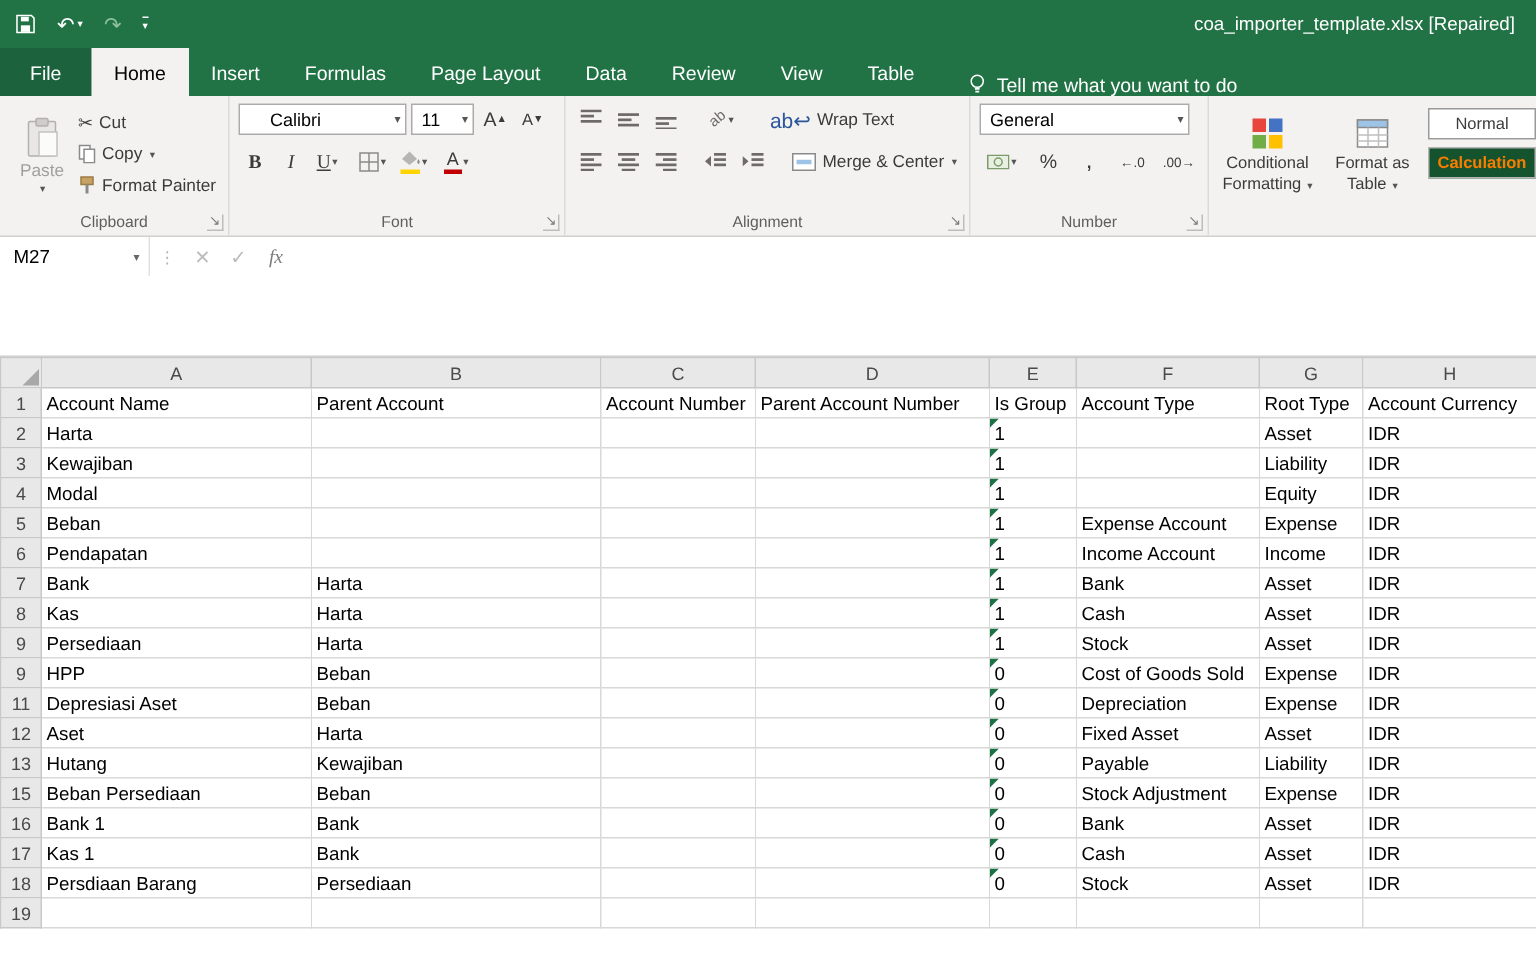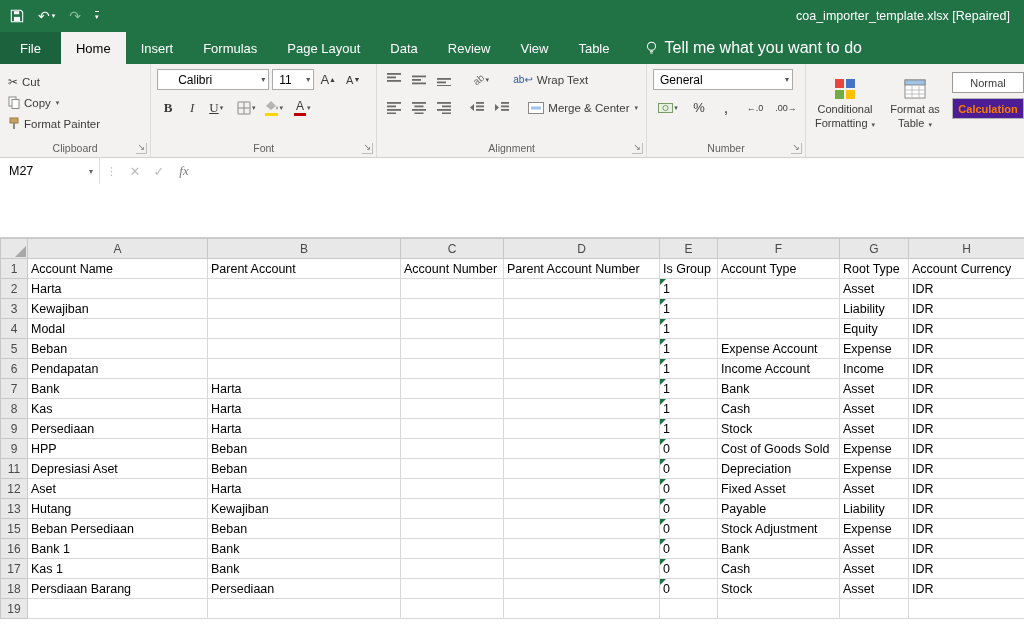--- a/index.html
+++ b/index.html
@@ -13,21 +13,21 @@
   .qbtn .mini-drop { font-size:7px; margin-left:2px; }
   .qbtn.disabled { color:#8fbf9f; }
   .qat-custom { border-top:1px solid #fff; font-size:7px; padding-top:1px; }
   .title-text { position:absolute; right:14px; font-size:12.5px; white-space:nowrap; }
 
   
   .tabstrip { height:32px; background:#217346; display:flex; align-items:stretch; color:#fff; }
   .rtab { padding:0 15px; display:flex; align-items:center; font-size:13px; cursor:default; white-space:nowrap; }
   .rtab.file { background:#1c623c; padding:0 20px; }
   .rtab.active { background:#f3f2f1; color:#000000; }
-  .tellme { display:flex; align-items:center; gap:7px; margin-left:22px; font-size:16px; }
+  .tellme { display:flex; align-items:flex-end; gap:7px; margin-left:22px; font-size:13px; }
 
   
   .ribbon { height:94px; background:#f3f2f1; border-bottom:1px solid #d2d0ce; display:flex; align-items:stretch; color:#3b3b3b; }
   .rgroup { position:relative; padding:5px 6px 18px 6px; border-right:1px solid #dcdbda; display:flex; }
   .group-label { position:absolute; bottom:3px; left:0; right:0; text-align:center; font-size:10.5px; color:#605e5c; }
   .launcher { position:absolute; bottom:3px; right:3px; font-size:9px; color:#7a7a7a; border:1px solid #bdbdbd; border-top:none; border-left:none; width:11px; height:11px; line-height:9px; text-align:center; }
   .col { display:flex; flex-direction:column; }
   .row { display:flex; align-items:center; }
 
   .bigbtn { width:44px; display:flex; flex-direction:column; align-items:center; justify-content:center; gap:2px; font-size:11.5px; }
@@ -43,21 +43,21 @@
   .fmt-i { font-style:italic; font-family:"Liberation Serif", serif; }
   .fmt-u { text-decoration:underline; font-family:"Liberation Serif", serif; }
   .underbar { display:inline-block; line-height:1; }
   .underbar .bar { display:block; height:3px; margin-top:1px; }
   .bar-red { background:#c00000; }
   .bar-yellow { background:#ffd400; }
 
   .ic rect, .ic path { fill:#6d6a67; }
 
   .stylebox { width:72px; height:21px; border:1px solid #9a9a9a; background:#fff; font-size:11px; display:flex; align-items:center; justify-content:center; margin-bottom:5px; white-space:nowrap; }
-  .stylebox.calc { background:#4c1d95; color:#fa7d00; font-weight:bold; border-color:#b4b4b4; }
+  .stylebox.calc { background:#14532d; color:#fa7d00; font-weight:bold; border-color:#b4b4b4; }
   .twoline { font-size:11px; text-align:center; line-height:1.3; display:flex; flex-direction:column; align-items:center; justify-content:center; }
 
   
   .formulaband { height:80px; background:#fff; border-bottom:1px solid #d2d0ce; position:relative; }
   .fb-row { height:26px; display:flex; align-items:center; }
   .namebox { width:100px; height:26px; display:flex; align-items:center; justify-content:space-between; padding:0 6px 0 9px; font-size:12.5px; border-right:1px solid #e1e1e1; color:#000; }
   .namebox .drop { font-size:8px; color:#666; }
   .fb-handle { color:#b5b5b5; font-size:11px; padding:0 6px; }
   .fb-btn { width:24px; text-align:center; color:#bdbcbb; font-size:13px; }
   .fb-fx { font-style:italic; font-family:"Liberation Serif", serif; color:#7c7b7a; font-size:13px; width:26px; text-align:center; }
@@ -110,20 +110,29 @@
         <circle cx="6" cy="5.5" r="4.4" fill="none" stroke="#fff" stroke-width="1.1"></circle>
         <path d="M4.3 11h3.4 M4.6 13h2.8" stroke="#fff" stroke-width="1.1" fill="none"></path>
       </svg>
     <span>Tell me what you want to do</span>
   </div>
 </div>
 
 <div class="ribbon">
 
   <div class="rgroup" style="width:155px;">
+    <div class="bigbtn disabled">
+      <svg width="24" height="28" viewBox="0 0 24 28">
+          <rect x="3" y="3" width="18" height="23" rx="1" fill="#e9e7e5" stroke="#b3b0ad"></rect>
+          <rect x="8" y="1" width="8" height="5" rx="1" fill="#cfcdca" stroke="#b3b0ad"></rect>
+          <rect x="10" y="10" width="12" height="16" fill="#fbfbfa" stroke="#c5c2bf"></rect>
+        </svg>
+      <span>Paste</span>
+      <span class="drop">▾</span>
+    </div>
     <div class="col" style="justify-content:flex-start; padding-top:2px;">
       <div class="smallbtn">
         <span style="font-size:12px;">✂</span>
         <span>Cut</span>
       </div>
       <div class="smallbtn">
         <svg width="12" height="13" viewBox="0 0 12 13">
             <rect x="1" y="1" width="7" height="9" fill="#fff" stroke="#8a8a8a"></rect>
             <rect x="4" y="3.5" width="7" height="9" fill="#fff" stroke="#8a8a8a"></rect>
           </svg>
@@ -208,21 +217,21 @@
             <rect y="5" width="14" height="1.8"></rect>
             <rect y="8.5" width="9" height="1.8"></rect>
             <rect y="12" width="14" height="1"></rect>
           </svg>
       </div>
       <div class="iconbtn" style="margin-left:8px; width:30px;">
         <span style="display:inline-block; transform:rotate(-40deg); font-size:10px; color:#6d6a67;">ab</span>
         <span class="drop">▾</span>
       </div>
       <div class="smallbtn" style="margin-left:12px;">
-        <span style="font-size:10px; color:#2b579a;">ab↩</span>
+        <span style="font-size:14px; color:#2b579a;">ab↩</span>
         <span>Wrap Text</span>
       </div>
     </div>
     <div class="row" style="margin-top:7px; gap:3px;">
       <div class="iconbtn">
         <svg class="ic" width="15" height="13" viewBox="0 0 15 13">
             <rect y="1" width="14" height="1.8"></rect>
             <rect y="4.5" width="9" height="1.8"></rect>
             <rect y="8" width="14" height="1.8"></rect>
             <rect y="11.5" width="9" height="1.5"></rect>

